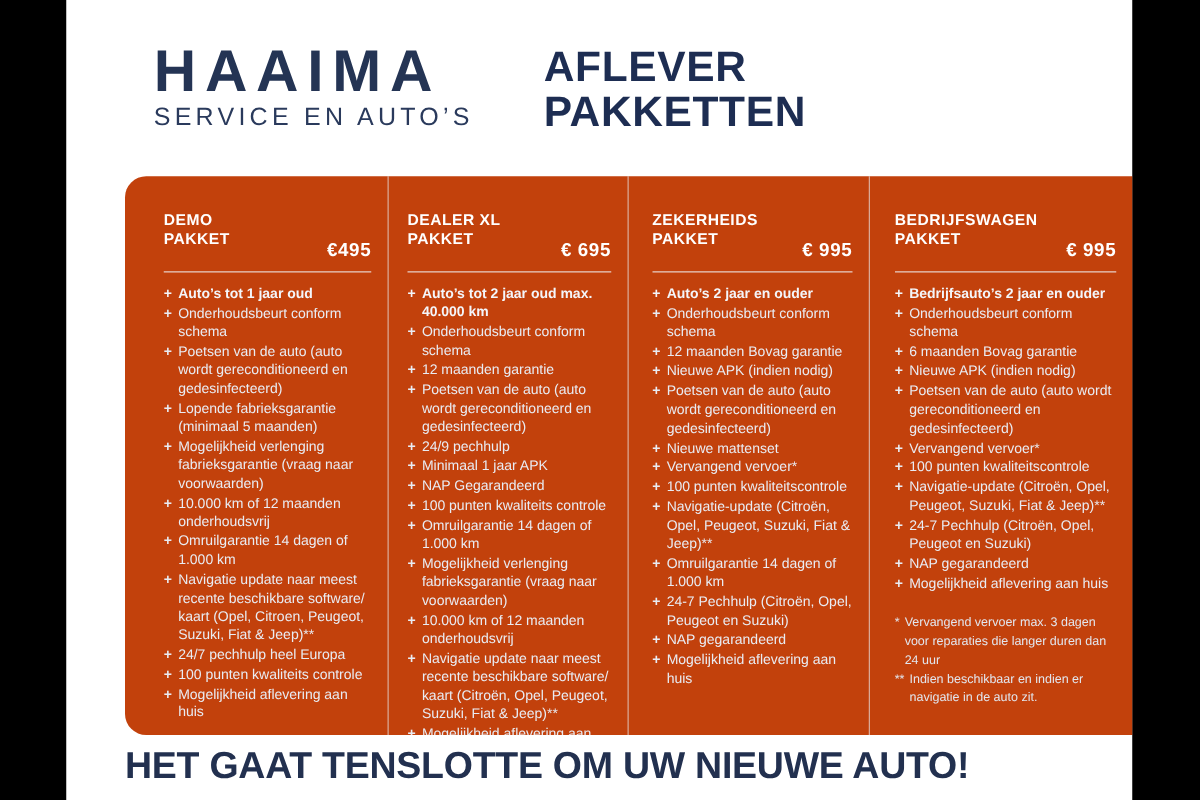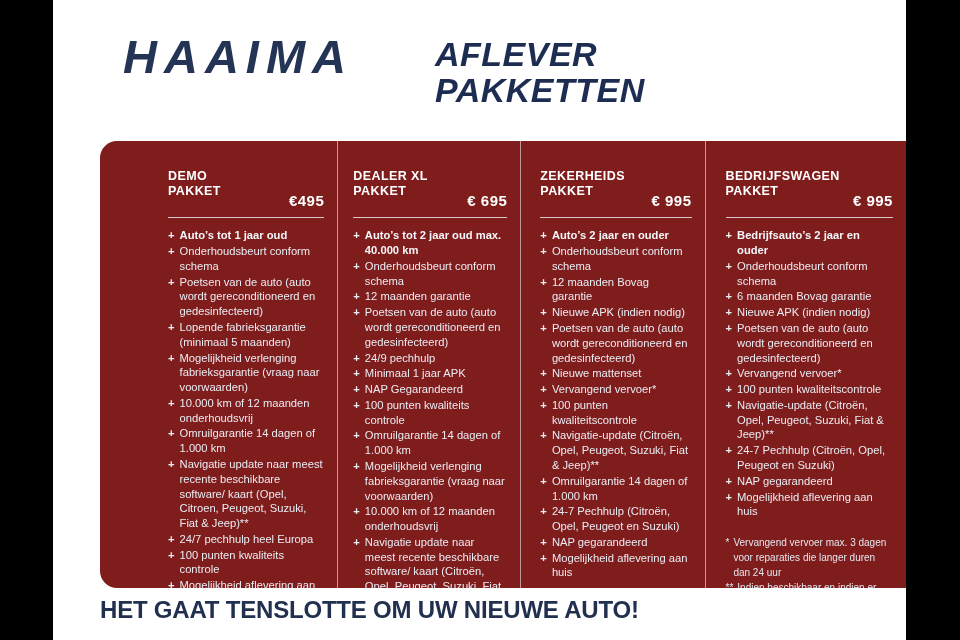--- a/index.html
+++ b/index.html
@@ -9,40 +9,40 @@
     font-family:"Liberation Sans","DejaVu Sans",sans-serif;
   }
   .letterbox{position:absolute;top:0;height:640px;background:#000;}
   .letterbox.left{left:0;width:53px;}
   .letterbox.right{right:0;width:54px;}
   .white-area{
     position:absolute;left:53px;top:0;width:853px;height:640px;
     background:#ffffff;
   }
   
-  .header{position:absolute;left:0;top:0;right:0;height:108px;font-style:italic;}
+  .header{position:absolute;left:0;top:0;right:0;height:108px;}
   .brand{position:absolute;left:70px;top:33px;color:#243454;}
   .brand-name{
     font-size:47px;font-weight:800;letter-spacing:7px;line-height:1;
     color:#243454;
   }
   .brand-sub{
     font-size:20px;font-weight:400;letter-spacing:3.4px;margin-top:3px;
     color:#2a3a5c;
   }
   .poster-title{
     position:absolute;left:382px;top:36px;
     font-size:34px;font-weight:800;line-height:1.07;letter-spacing:.5px;
     color:#1d2d52;white-space:pre-line;
   }
   
   .panel{
     position:absolute;left:47px;right:0;top:141px;height:447px;
-    background:#7f1d1d;border-radius:17px 0 0 17px;
-    display:flex;color:#e9ecf3;padding-left:37px;
+    background:#c2410c;border-radius:17px 0 0 17px;
+    display:flex;color:#e9ecf3;
   }
   .package{box-sizing:border-box;overflow:hidden;padding:18px 13px 0 15px;}
   .package.c0{flex:0 0 26.05%;padding-left:31px;}
   .package.c1{flex:0 0 23.8%;}
   .package.c2{flex:0 0 23.95%;padding-left:19px;}
   .package.c3{flex:0 0 26.2%;padding-left:20px;}
   .package + .package{border-left:1px solid rgba(233,236,243,.6);}
   .pkg-head{display:flex;justify-content:space-between;align-items:flex-end;gap:4px;}
   .pkg-title{
     font-size:12.5px;font-weight:800;letter-spacing:.4px;line-height:1.18;
@@ -62,34 +62,35 @@
   ul.items .plus{flex:0 0 auto;font-weight:700;}
   
   .footnotes{margin-top:16px;padding-right:4px;}
   .footnote{
     display:flex;gap:4px;font-size:10px;line-height:1.5;color:#e2e6ee;
   }
   .footnote .marker{flex:0 0 auto;}
   
   .slogan{
     position:absolute;left:47px;top:596px;
-    font-size:24px;font-weight:800;letter-spacing:-.2px;
+    font-size:30px;font-weight:800;letter-spacing:-.2px;
     color:#22304f;white-space:nowrap;
   }
 </style>
 </head>
 <body>
 
 <div class="letterbox left"></div>
 
 <div class="white-area">
 
   <div class="header">
     <div class="brand">
       <div class="brand-name">HAAIMA</div>
+      <div class="brand-sub">SERVICE EN AUTO’S</div>
     </div>
     <div class="poster-title">AFLEVER
 PAKKETTEN</div>
   </div>
 
   <section class="panel">
 
     <article class="package c0">
       <div class="pkg-head">
         <h2 class="pkg-title">DEMO

